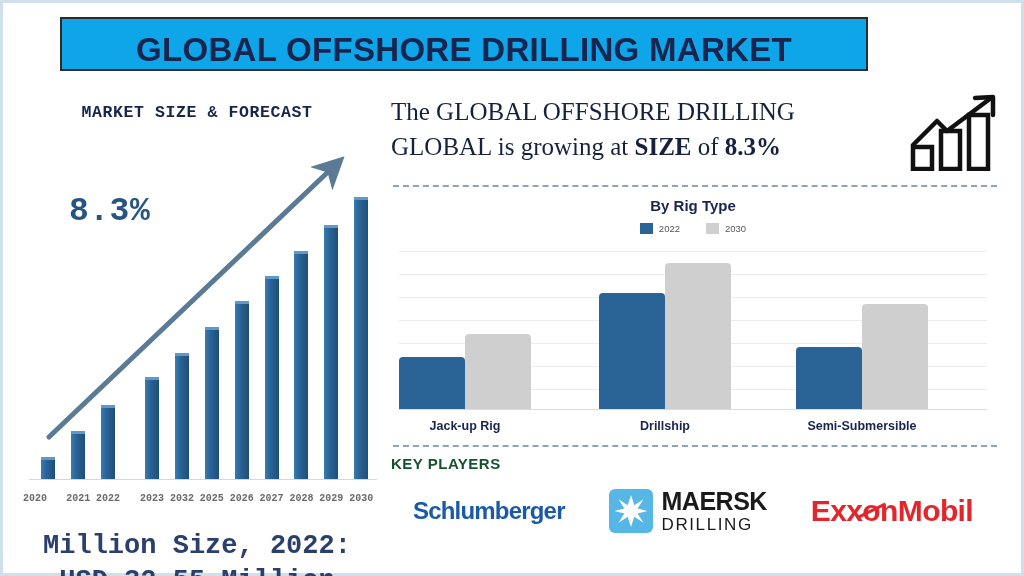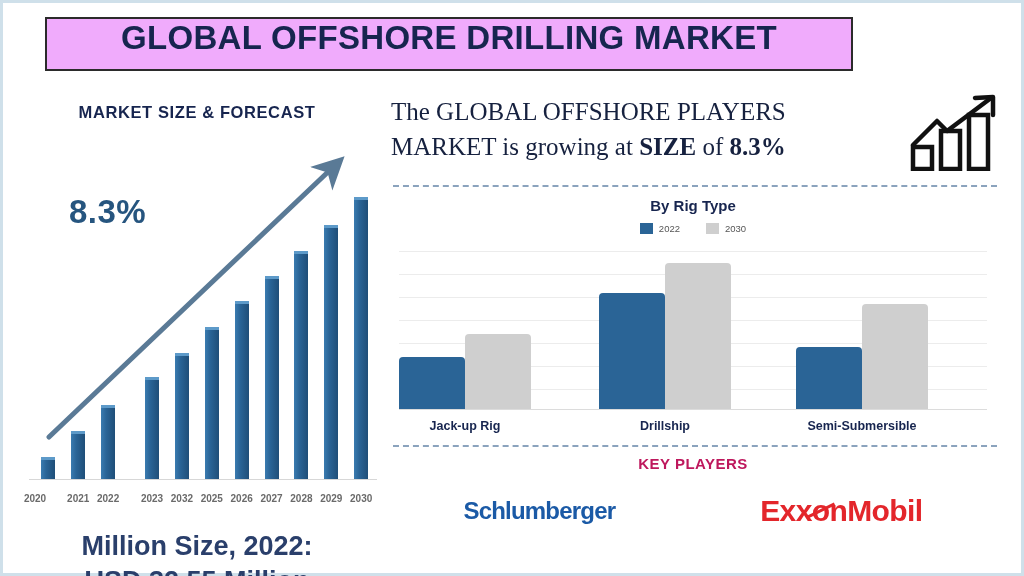--- a/index.html
+++ b/index.html
@@ -11,32 +11,32 @@
     overflow:hidden;
   }
   #page {
     position:absolute; inset:0;
     background:#ffffff;
     border:3px solid #cfe0ea;
   }
 
   
   #title-box {
-    position:absolute; left:42px; top:14px; width:808px; height:54px;
+    position:absolute; left:57px; top:14px; width:808px; height:54px;
     border:2px solid #2b2b2b;
-    background:#f0abfc;
-    display:flex; align-items:flex-start; justify-content:center;
+    background:#0ea5e9;
+    display:flex; align-items:flex-end; justify-content:center;
   }
   #title-text {
     font-size:33px; font-weight:bold; color:#17254f;
     letter-spacing:0.3px; white-space:nowrap;
   }
 
   
-  #left-panel { position:absolute; left:8px; top:86px; width:372px; height:470px; }
+  #left-panel { position:absolute; left:8px; top:86px; width:372px; height:470px;font-family:Liberation Mono, monospace; }
   #left-heading {
     text-align:center; font-size:16.5px; font-weight:bold;
     color:#17254f; letter-spacing:0.6px; margin-top:14px;
   }
   #growth-chart {
     position:absolute; left:0; top:60px; width:372px; height:355px;
   }
   .gbar {
     position:absolute; bottom:25px; width:14px;
     background:linear-gradient(to right,#3a7bb0 0%,#2a6496 38%,#1f4e78 100%);
@@ -96,22 +96,22 @@
   .rbar { width:66px; border-radius:4px 4px 0 0; }
   .rlabel {
     position:absolute; bottom:0px; text-align:center;
     font-family:Liberation Sans, sans-serif;
     font-size:12.5px; font-weight:bold; color:#17254f;
   }
   #rig-baseline { position:absolute; left:8px; bottom:23px; width:588px; height:1px; background:#dcdcdc; }
 
   #key-players-title {
     position:absolute; left:0; top:366px; width:604px;
-    text-align:center; font-size:15px; font-weight:bold;
-    color:#be185d; letter-spacing:0.5px;
+    text-align:left; font-size:15px; font-weight:bold;
+    color:#14532d; letter-spacing:0.5px;
   }
   #logos {
     position:absolute; left:0; top:390px; width:604px; height:64px;
     display:flex; align-items:center; justify-content:space-around;
   }
   .logo { display:flex; align-items:center; }
   #logo-schlumberger {
     font-size:24px; font-weight:bold; color:#1b5aa6;
     letter-spacing:-0.8px; font-family:"Liberation Sans", sans-serif;
   }
@@ -180,21 +180,21 @@
 
     <div id="market-size">
       <div>Million Size, 2022:</div>
       <div>USD 32.55 Million</div>
     </div>
   </div>
 
   <div id="right-panel">
 
     <div id="headline">
-      <span>The GLOBAL OFFSHORE PLAYERS MARKET is growing at </span><b>SIZE</b><span> of </span><b>8.3%</b>
+      <span>The GLOBAL OFFSHORE DRILLING GLOBAL is growing at </span><b>SIZE</b><span> of </span><b>8.3%</b>
     </div>
 
     <svg id="growth-icon" viewBox="0 0 104 78">
       <rect x="6" y="54" width="19" height="22" fill="none" stroke="#111" stroke-width="4.5"></rect>
       <rect x="34" y="38" width="19" height="38" fill="none" stroke="#111" stroke-width="4.5"></rect>
       <rect x="62" y="22" width="19" height="54" fill="none" stroke="#111" stroke-width="4.5"></rect>
       <polyline points="6,52 30,28 40,38 84,5" fill="none" stroke="#111" stroke-width="4.5" stroke-linejoin="round" stroke-linecap="round"></polyline>
       <polyline points="68,5 86,4 86,22" fill="none" stroke="#111" stroke-width="4.5" stroke-linejoin="round" stroke-linecap="round"></polyline>
     </svg>
 
@@ -241,20 +241,31 @@
 
     <div class="divider" id="divider-2"></div>
 
     <div id="key-players-title">KEY PLAYERS</div>
 
     <div id="logos">
       <div class="logo">
         <span id="logo-schlumberger">Schlumberger</span>
       </div>
 
+      <div class="logo">
+        <div id="maersk-mark">
+          <svg width="34" height="34" viewBox="0 0 34 34">
+            <polygon fill="#ffffff" points="17,1 20.3,11.2 29.5,5.2 23.6,14.5 33.5,17 23.6,19.5 29.5,28.8 20.3,22.8 17,33 13.7,22.8 4.5,28.8 10.4,19.5 0.5,17 10.4,14.5 4.5,5.2 13.7,11.2"></polygon>
+          </svg>
+        </div>
+        <div id="maersk-text">
+          <div id="maersk-line1">MAERSK</div>
+          <div id="maersk-line2">DRILLING</div>
+        </div>
+      </div>
 
       <div class="logo">
         <span id="logo-exxon">
           <span>ExxonMobil</span>
           <span id="exxon-strike"></span>
         </span>
       </div>
     </div>
 
   </div>

